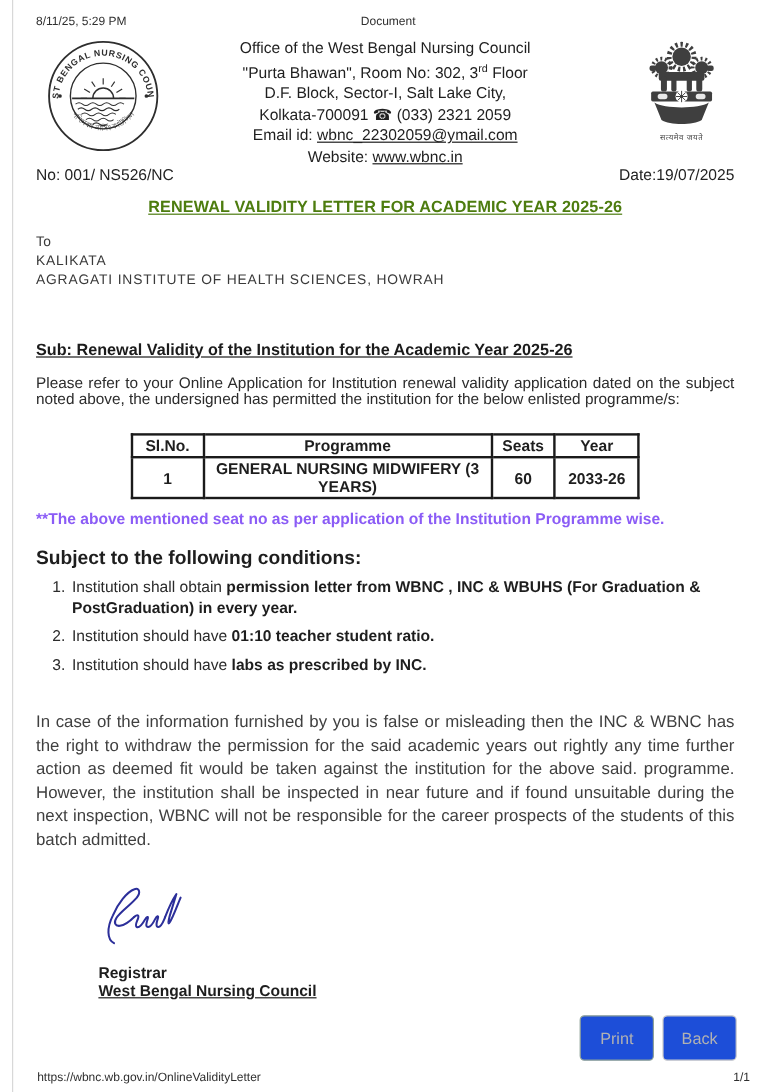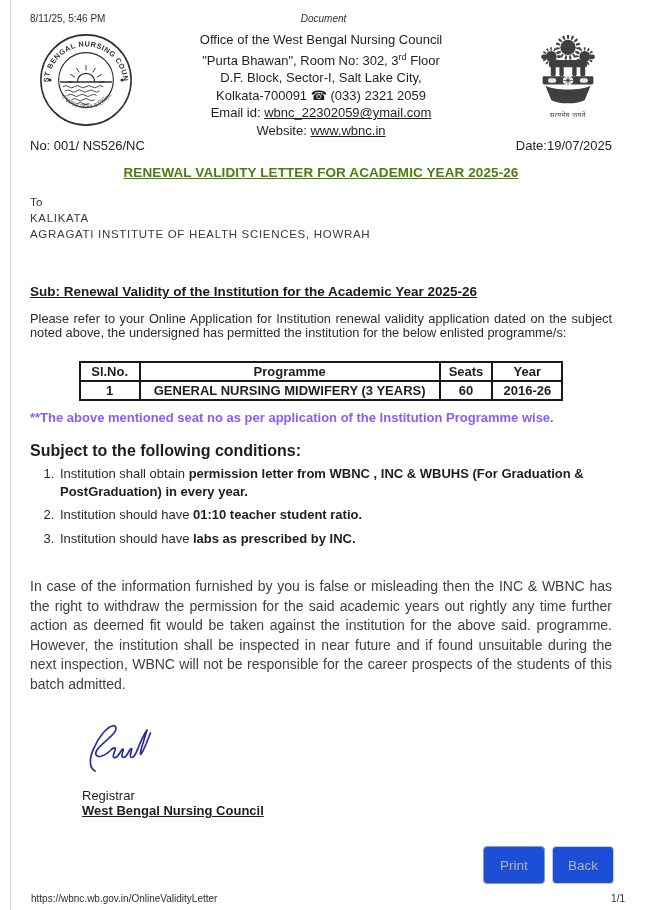--- a/index.html
+++ b/index.html
@@ -12,21 +12,21 @@
   .page-edge-left {
     position:absolute; left:10px; top:0; bottom:0; width:1px; background:#d8d8d8;
   }
   .content { padding:0 35px 0 30px; }
 
   
   .print-header {
     position:relative; padding-top:13px; height:27px;
     font-size:10px; color:#303030;
   }
-  .ph-title { position:absolute; left:0; right:0; top:13px; text-align:center;font-style:italic; }
+  .ph-title { position:absolute; left:0; right:0; top:13px; text-align:center; }
 
   
   .letterhead { position:relative; height:100px; margin-top:4px; }
   .seal { position:absolute; left:8px; top:1px; width:96px; height:96px; }
   .emblem-wrap { position:absolute; right:12px; top:0; width:64px; text-align:center; }
   .emblem { width:58px; height:78px; display:block; margin:0 auto; }
   .emblem-caption { font-size:6.5px; color:#3f3f3f; letter-spacing:.5px; margin-top:1px; }
   .address { text-align:center; font-size:13px; line-height:17.5px; color:#1f1f1f; padding:0 92px; }
   .address sup { font-size:9px; }
   .link-u { text-decoration:underline; color:#1f1f1f; }
@@ -48,33 +48,33 @@
 
   .intro { margin-top:13px; font-size:12.8px; line-height:14px; text-align:justify; color:#2b2b2b; }
 
   table.programme {
     border-collapse:collapse; margin:21px auto 0 auto;
   }
   table.programme th, table.programme td {
     border:2px solid #1a1a1a; font-size:13px; font-weight:bold;
     text-align:center; padding:1px 8px; height:19px; color:#1e1e1e;
   }
-  .col-sl { width:60px; } .col-prog { width:300px; } .col-seats { width:48px; } .col-year { width:70px; }
+  .col-sl { width:60px; } .col-prog { width:240px; } .col-seats { width:48px; } .col-year { width:70px; }
 
   .note { margin-top:9px; font-weight:bold; font-size:13px; color:#8b5cf6; }
   .cond-head { margin-top:17px; font-weight:bold; font-size:16px; color:#1e1e1e; }
   ol.conditions { margin:5px 0 0 28px; font-size:13px; color:#2b2b2b; }
   ol.conditions li { line-height:17.5px; margin-bottom:6px; padding-left:2px; }
   ol.conditions .c-bold { font-weight:bold; color:#1e1e1e; }
 
   .closing { margin-top:30px; font-size:14px; line-height:19.5px; text-align:justify; color:#404040; }
 
   .signature-block { margin-top:26px; margin-left:52px; }
   .signature-svg { width:74px; height:56px; display:block; }
-  .sig-role { margin-top:12px; font-weight:normal; font-size:13px; color:#1e1e1e; }
+  .sig-role { margin-top:12px; font-weight:bold; font-size:13px; color:#1e1e1e; }
   .sig-org { font-weight:bold; font-size:13px; text-decoration:underline; color:#1e1e1e; }
 
   .actions { position:absolute; right:33px; bottom:26px; display:flex; gap:7px; }
   .btn {
     width:62px; height:38px; background:#1d4ed8; border-radius:4px;
     font-family:"Liberation Sans",sans-serif; font-size:13.5px; color:#b2b2b2;
     display:flex; align-items:center; justify-content:center; cursor:pointer;
   }
   .btn-print { border:1px solid #8ea198; }
   .btn-back  { border:1px solid #cccccc; }
@@ -85,21 +85,21 @@
   }
 </style>
 </head>
 <body>
 
 <div class="page">
   <div class="page-edge-left"></div>
 
   <div class="print-header">
     <div class="content">
-      <span>8/11/25, 5:46 PM</span>
+      <span>8/11/25, 5:29 PM</span>
       <span class="ph-title">Document</span>
     </div>
   </div>
 
   <div class="content">
 
     <div class="letterhead">
 
       <svg class="seal" viewBox="0 0 100 100">
         <defs>
@@ -211,21 +211,21 @@
           <th class="col-prog">Programme</th>
           <th class="col-seats">Seats</th>
           <th class="col-year">Year</th>
         </tr>
       </thead>
       <tbody>
         <tr>
           <td>1</td>
           <td>GENERAL NURSING MIDWIFERY (3 YEARS)</td>
           <td>60</td>
-          <td>2016-26</td>
+          <td>2033-26</td>
         </tr>
       </tbody>
     </table>
 
     <div class="note">**The above mentioned seat no as per application of the Institution Programme wise.</div>
 
     <div class="cond-head">Subject to the following conditions:</div>
     <ol class="conditions">
       <li><span>Institution shall obtain </span><span class="c-bold">permission letter from WBNC , INC &amp; WBUHS (For Graduation &amp; PostGraduation) in every year.</span></li>
       <li><span>Institution should have </span><span class="c-bold">01:10 teacher student ratio.</span></li>

